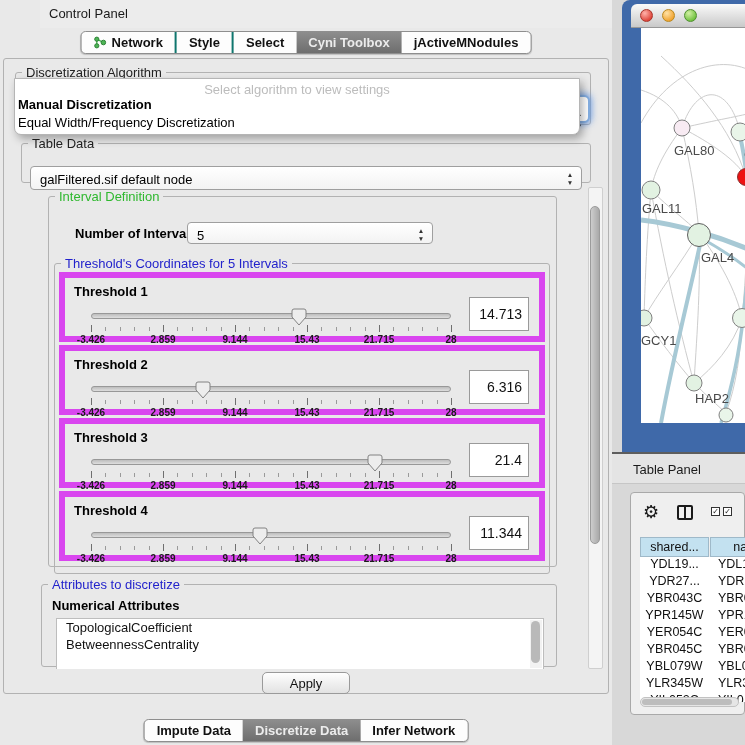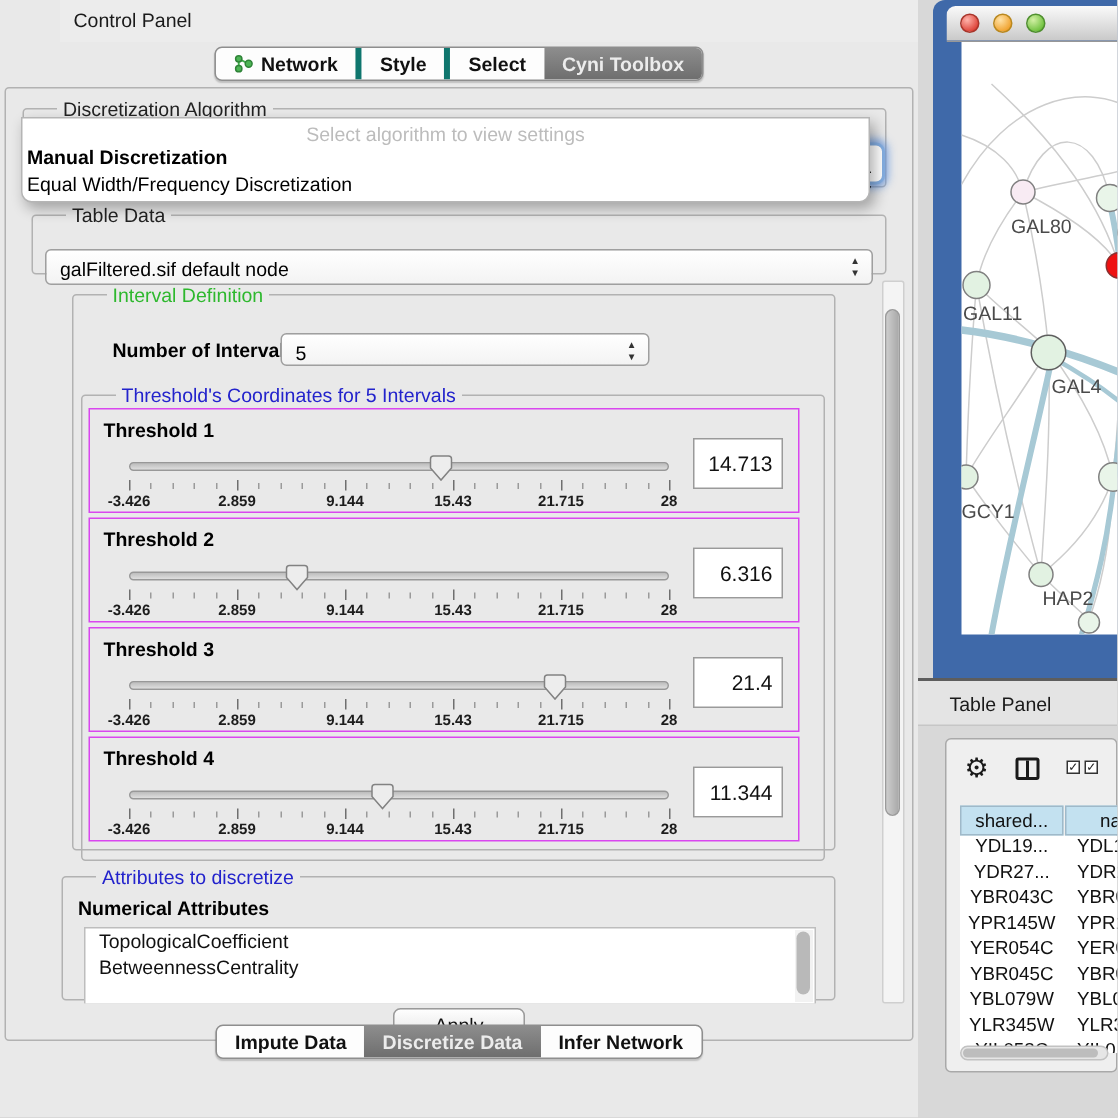--- a/index.html
+++ b/index.html
@@ -9,30 +9,30 @@
   
   .control-panel{position:absolute;left:0;top:0;width:612px;height:745px;background:#e9e9e9;}
   .cp-titlebar{position:absolute;left:0;top:0;width:612px;height:28px;background:#ececec;margin-left:40px;}
   .cp-title{position:absolute;left:9px;top:6px;font-size:13px;color:#1a1a1a;}
   .float-icon{position:absolute;left:574px;top:8px;width:12px;height:10px;border:2px solid #222;background:transparent;}
   .close-icon{position:absolute;left:594px;top:4px;font-size:13px;font-weight:bold;color:#111;}
 
   
   .seg{display:flex;border:1px solid #8e8e8e;border-radius:5px;background:#fdfdfd;height:23px;box-shadow:0 1px 1px rgba(0,0,0,.18);overflow:hidden;}
   .seg-item{display:flex;align-items:center;gap:5px;padding:0 12px;font-size:13px;font-weight:bold;color:#111;white-space:nowrap;}
-  .seg-item + .seg-item{border-left:4px solid #0f766e;}
+  .seg-item + .seg-item{border-left:2px solid #0f766e;}
   .seg-item.active{background:linear-gradient(#8d8d8d,#6e6e6e);color:#ececec;border-left:none;}
   .seg-item.active + .seg-item{border-left:none;}
   .cp-tabs{position:absolute;top:31px;left:50%;transform:translateX(-50%);}
-  .bottom-tabs{position:absolute;top:683px;left:50%;transform:translateX(-50%);}
+  .bottom-tabs{position:absolute;top:719px;left:50%;transform:translateX(-50%);}
 
   
   .cp-content{position:absolute;left:3px;top:58px;width:606px;height:636px;background:#e9e9e9;border:1px solid #b2b2b2;border-radius:3px;}
   fieldset{border:1px solid #b2b2b2;border-radius:3px;margin:0;padding:0;}
-  legend{font-size:13px;padding:0 4px;margin-left:22px;color:#222;}
+  legend{font-size:13px;padding:0 4px;margin-left:6px;color:#222;}
 
   .algo-fieldset{position:absolute;left:11px;top:6px;width:576px;height:60px;}
   .combo-behind{position:absolute;left:550px;top:36px;width:36px;height:28px;background:#fff;
      border:2px solid #84aee2;border-radius:6px;box-shadow:0 0 6px 2px rgba(100,150,225,.8);}
   .algo-popup{position:absolute;left:10px;top:19px;width:566px;height:57px;background:#fff;
      border:1px solid #b5b5b5;border-radius:0 0 7px 7px;box-shadow:3px 4px 9px rgba(0,0,0,.3);z-index:6;}
   .popup-hint{text-align:center;color:#bcbcbc;font-size:13px;padding-top:3px;height:17px;}
   .popup-item{font-size:13px;line-height:18px;padding-left:3px;color:#000;}
   .popup-item.bold{font-weight:bold;}
 
@@ -48,21 +48,21 @@
   .vscroll .thumb{position:absolute;left:1px;top:18px;width:10px;height:338px;border-radius:6px;
      background:linear-gradient(90deg,#cdcdcd,#a9a9a9);border:1px solid #9b9b9b;}
 
   .interval-fieldset{position:absolute;left:38px;top:2px;width:509px;height:378px;}
   .interval-fieldset > legend{color:#2eb82e;}
   .num-label{position:absolute;left:26px;top:22px;font-weight:bold;font-size:13px;}
   .num-combo{position:absolute;left:138px;top:18px;width:246px;height:22px;}
 
   .thr-fieldset{position:absolute;left:5px;top:52px;width:496px;height:318px;}
   .thr-fieldset > legend{color:#2323cc;}
-  .t-panel{position:relative;height:70px;border:1px solid #d946ef;background:#e9e9e9;margin:1px 16px 3px 4px;}
+  .t-panel{position:relative;height:70px;border:6px solid #d946ef;background:#e9e9e9;margin:1px 4px 3px 4px;}
   .t-label{position:absolute;left:9px;top:6px;font-weight:bold;font-size:13px;}
   .t-slider{position:absolute;left:26px;top:30px;width:360px;height:38px;}
   .track{position:absolute;left:0;top:5px;width:100%;height:6px;border-radius:3px;
      background:linear-gradient(#bdbdbd,#dedede);border:1px solid #989898;}
   .handle{position:absolute;top:0;width:16px;height:18px;}
   .ticks{position:absolute;left:0;top:17px;width:100%;height:8px;}
   .tick{position:absolute;top:2px;width:1px;height:4px;background:#9a9a9a;}
   .tick.major{top:0;height:7px;background:#6f6f6f;}
   .axis{position:absolute;left:0;top:26px;width:100%;height:12px;}
   .axis span{position:absolute;transform:translateX(-50%);font-size:10px;font-weight:bold;color:#1c1c1c;white-space:nowrap;}
@@ -141,20 +141,23 @@
         <span>Network</span>
       </div>
       <div class="seg-item">
           <span>Style</span>
         </div>
       <div class="seg-item">
           <span>Select</span>
         </div>
       <div class="seg-item active">
           <span>Cyni Toolbox</span>
+        </div>
+      <div class="seg-item">
+          <span>jActiveMNodules</span>
         </div>
     </div>
 
     <div class="cp-content">
 
       <fieldset class="algo-fieldset">
         <legend>Discretization Algorithm</legend>
       </fieldset>
 
       <div class="combo-behind">

